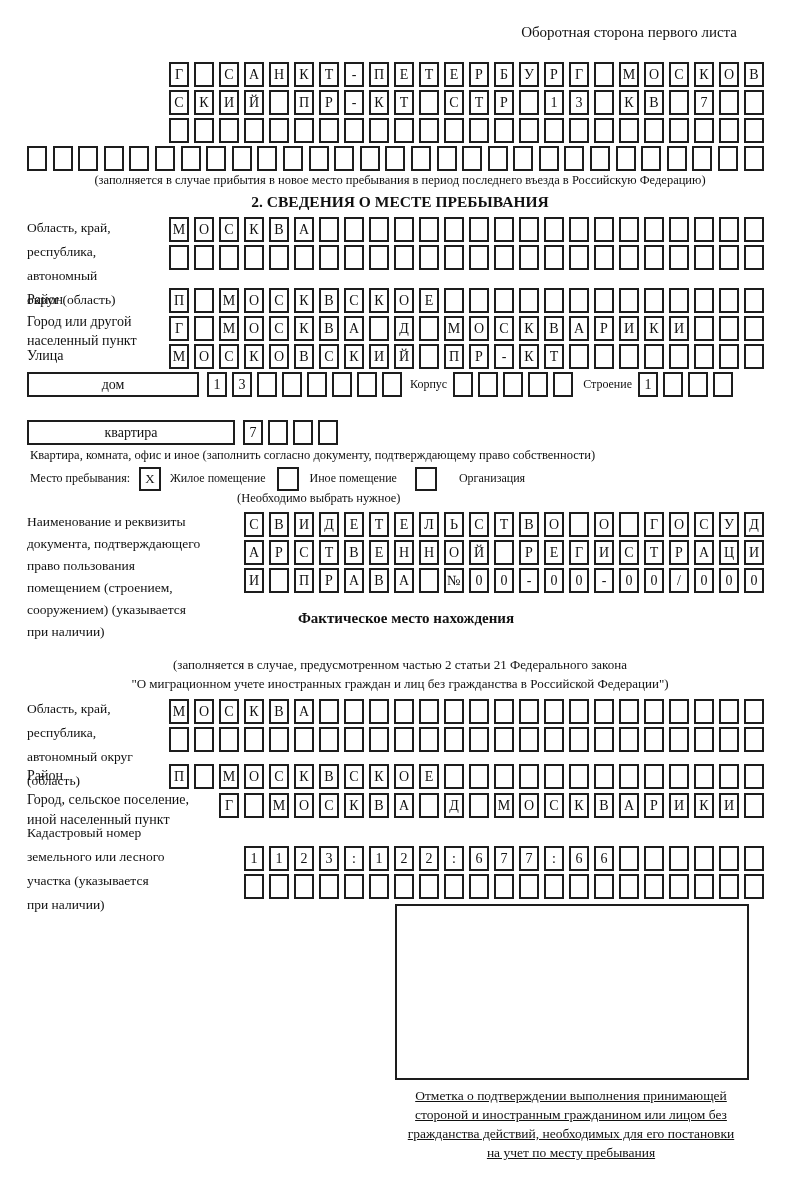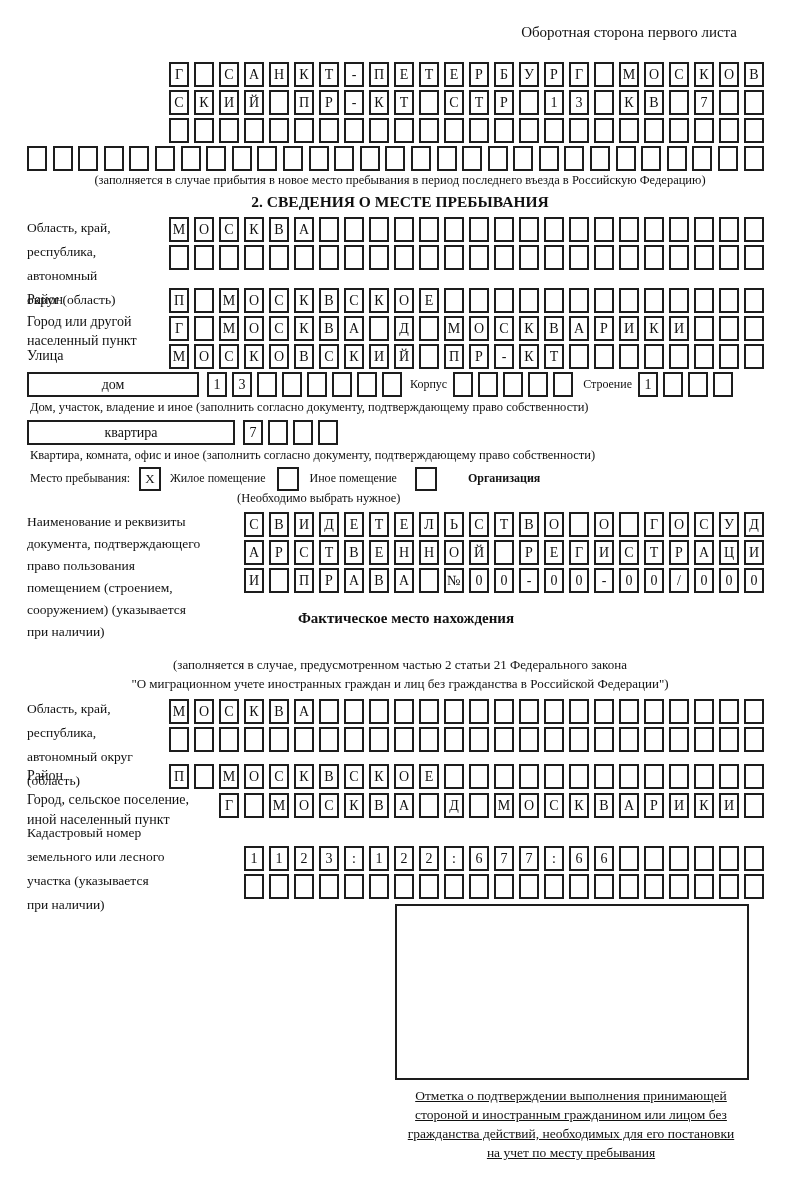--- a/index.html
+++ b/index.html
@@ -346,41 +346,40 @@
         <span class="cell"></span>
       </div>
     <span class="inline-label" style="margin-left:10px; margin-right:6px;">Строение</span>
     <div class="cells">
         <span class="cell">1</span>
         <span class="cell"></span>
         <span class="cell"></span>
         <span class="cell"></span>
       </div>
   </div>
-  <div class="abs note" style="top:400px; left:30px;">Дом, участок, владение и иное (заполнить согласно документу, подтверждающему право собственности)</div>
 
   <div class="abs hrow" style="top:420px; left:27px;">
     <div class="wide-box" style="width:208px; margin-right:8px;">квартира</div>
     <div class="cells">
         <span class="cell">7</span>
         <span class="cell"></span>
         <span class="cell"></span>
         <span class="cell"></span>
       </div>
   </div>
   <div class="abs note" style="top:448px; left:30px;">Квартира, комната, офис и иное (заполнить согласно документу, подтверждающему право собственности)</div>
 
   <div class="abs hrow" style="top:466px; left:30px;">
     <span class="inline-label" style="margin-right:9px;">Место пребывания:</span>
     <span class="checkbox">X</span>
     <span class="inline-label" style="margin-left:9px;">Жилое помещение</span>
     <span class="checkbox" style="margin-left:12px;"></span>
     <span class="inline-label" style="margin-left:10px;">Иное помещение</span>
     <span class="checkbox" style="margin-left:18px;"></span>
-    <span class="inline-label" style="margin-left:31px;font-weight:bold;">Организация</span>
+    <span class="inline-label" style="margin-left:22px;">Организация</span>
   </div>
   <div class="abs note" style="top:491px; left:237px;">(Необходимо выбрать нужное)</div>
 
   <div class="abs label lh22" style="top:511px; left:27px;">
       <div class="line">Наименование и реквизиты</div>
       <div class="line">документа, подтверждающего</div>
       <div class="line">право пользования</div>
       <div class="line">помещением (строением,</div>
       <div class="line">сооружением) (указывается</div>
       <div class="line">при наличии)</div>

